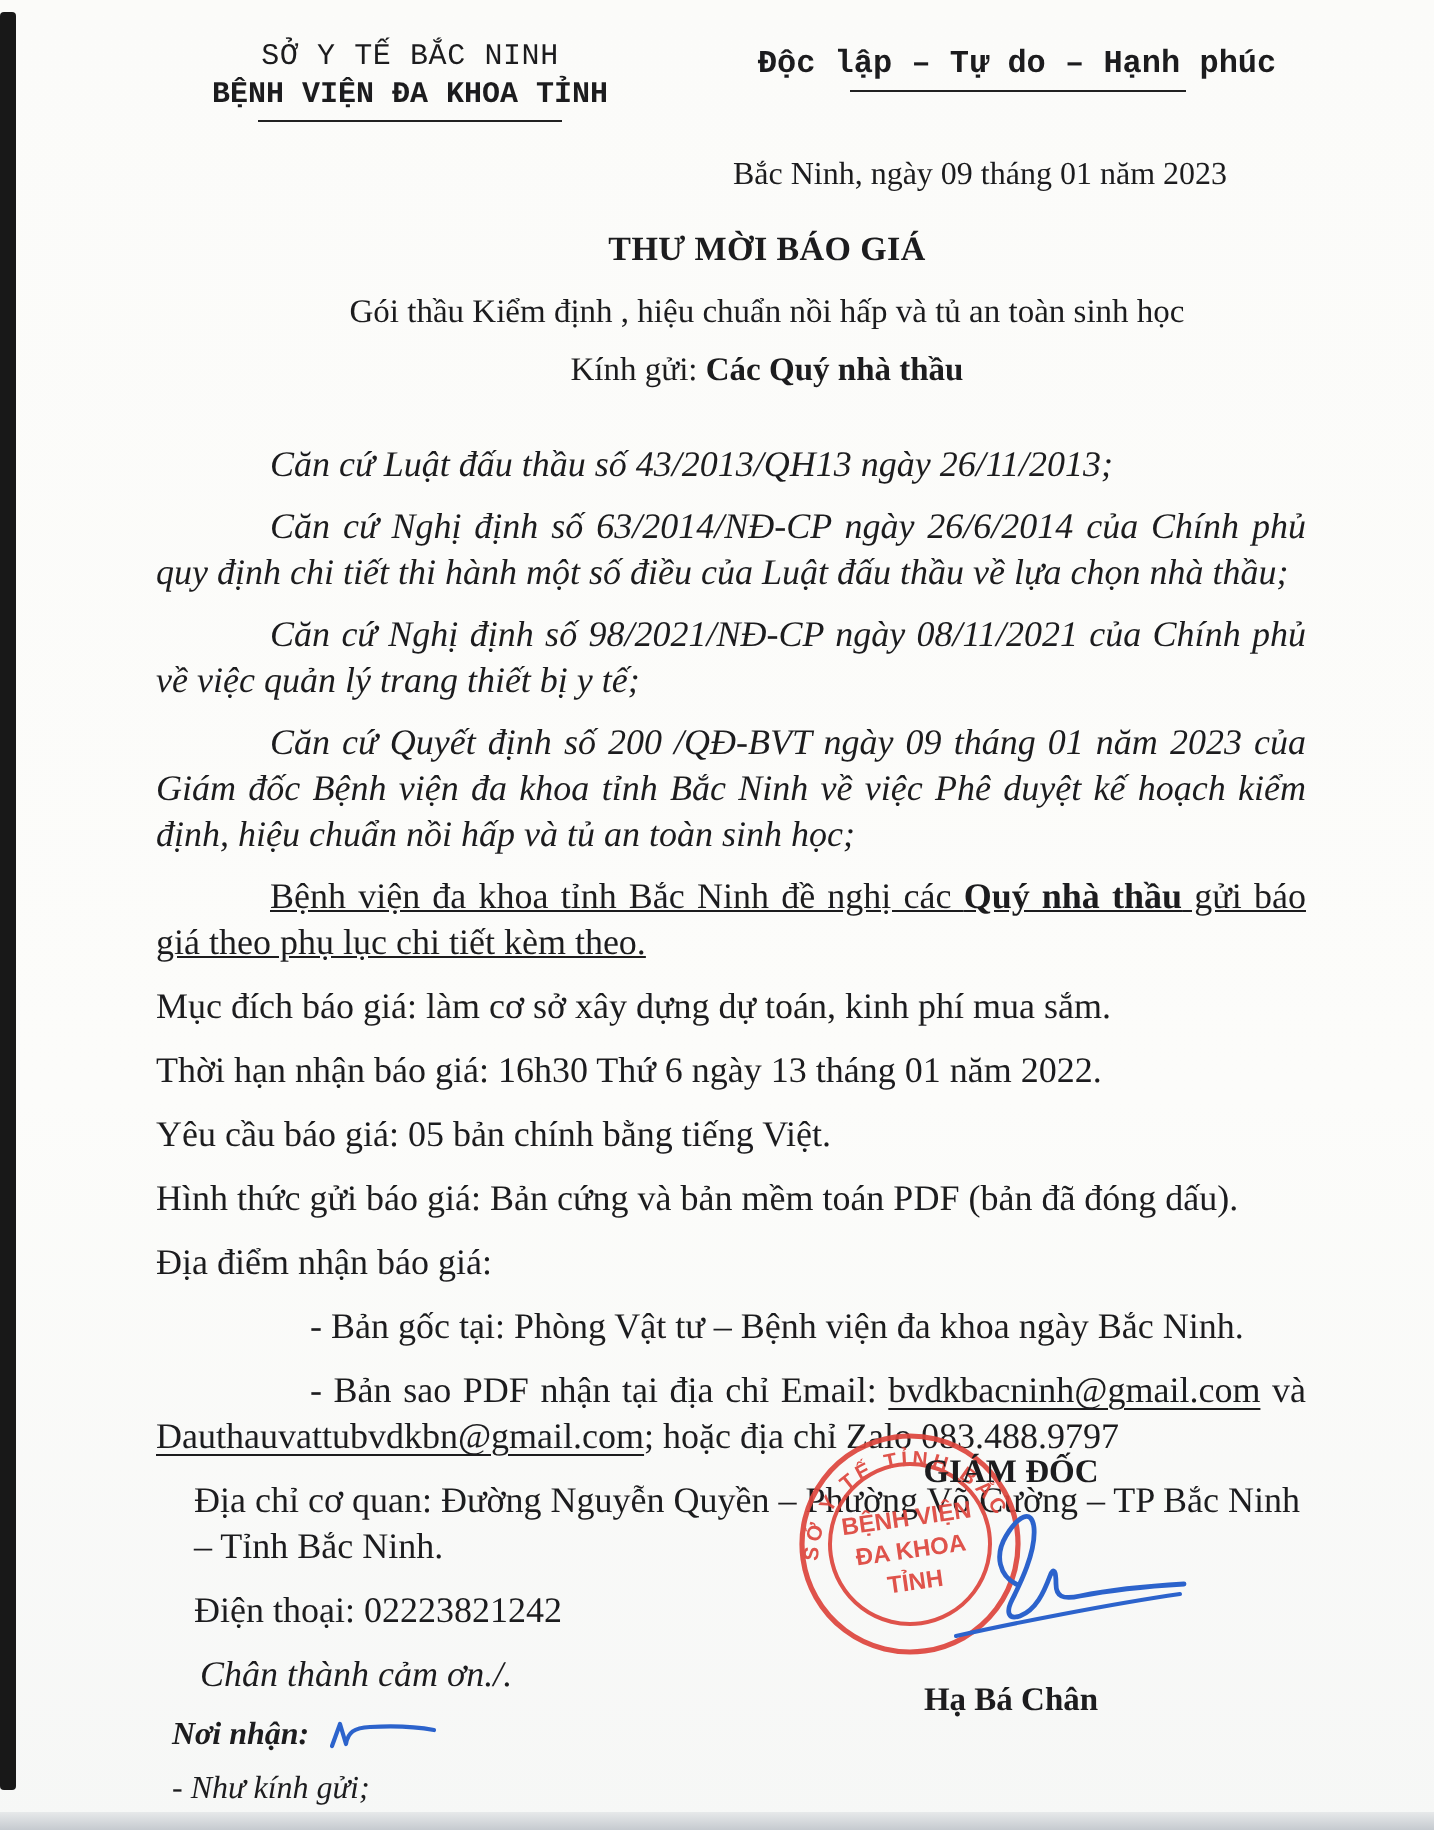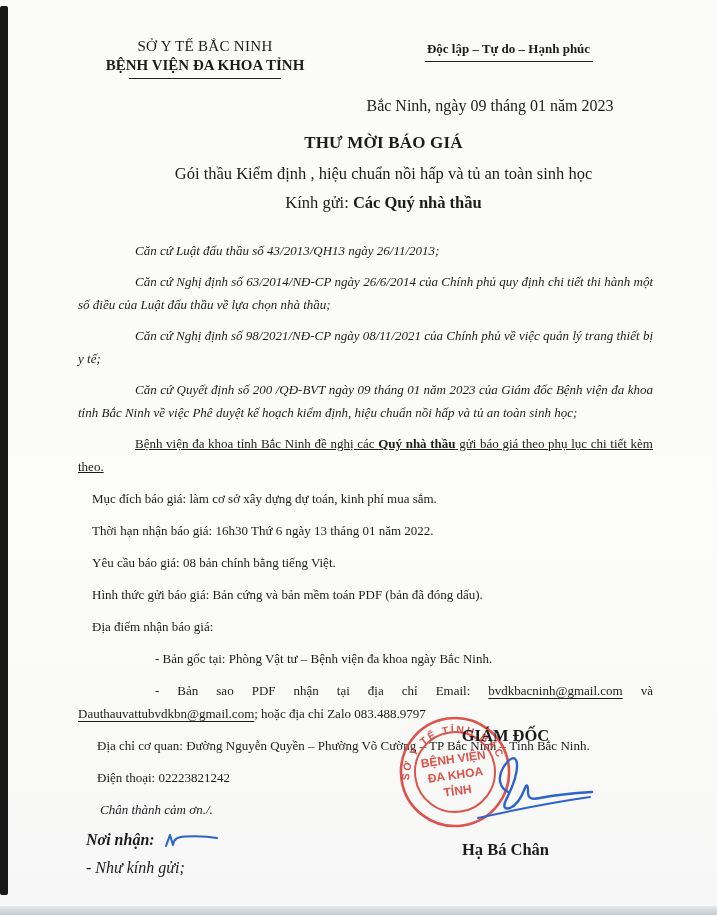--- a/index.html
+++ b/index.html
@@ -19,49 +19,49 @@
   .scan-left-edge {
     position: absolute; left: 0; top: 6px; width: 8px; height: 889px;
     background: #181818; border-radius: 2px;
   }
   .scan-bottom-edge {
     position: absolute; left: 0; bottom: 0; width: 717px; height: 9px;
     background: linear-gradient(180deg, #e7e9ea, #c5cacf);
   }
 
   
-  .header { display: flex; padding: 38px 30px 0 80px; }
+  .header { display: flex; padding: 20px 30px 0 80px; font-family: Liberation Mono, monospace; }
   .org-block { width: 250px; text-align: center; }
   .org-dept { font-size: 15px; letter-spacing: .3px; }
   .org-name { font-size: 15px; font-weight: bold; margin-top: 2px; }
   .org-rule { width: 152px; border-bottom: 1.4px solid #222; margin: 4px auto 0; }
   .nat-block { flex: 1; text-align: center; }
   .nat-line1 { font-size: 15.5px; font-weight: bold; }
-  .nat-line2 { font-size: 13px; font-weight: bold; margin-top: 3px; }
+  .nat-line2 { font-size: 16px; font-weight: bold; margin-top: 3px; }
   .nat-rule { width: 168px; border-bottom: 1.4px solid #222; margin: 4px auto 0; }
 
   .dateline {
     margin: 18px 0 0 330px; width: 320px; text-align: center;
     font-size: 16px;
   }
 
   
   .title-block { text-align: center; margin: 18px 40px 0 90px; }
   .doc-title { font-size: 17px; font-weight: bold; letter-spacing: .2px; }
   .doc-subtitle { font-size: 16.5px; margin-top: 11px; }
   .salutation { font-size: 16.5px; margin-top: 9px; }
   .salutation b { font-weight: bold; }
 
   
-  .content { margin: 26px 64px 0 78px; font-size: 13px; line-height: 23px; }
+  .content { margin: 26px 64px 0 78px; font-size: 18px; line-height: 23px; }
   p.basis {
     font-style: italic; text-indent: 57px; margin-bottom: 8px; text-align: justify;
   }
   p.request { text-indent: 57px; margin-bottom: 9px; text-align: justify; text-decoration: underline; }
-  p.detail { margin-left: 14px; margin-bottom: 9px; }
+  p.detail { margin-left: 0; margin-bottom: 9px; }
   p.dash-item { margin-left: 77px; margin-bottom: 9px; }
   p.dash-wrap { text-indent: 77px; margin-left: 0; margin-bottom: 9px; text-align: justify; }
   .email-link { text-decoration: underline; text-underline-offset: 3px; }
   p.address { margin-left: 19px; margin-bottom: 9px; max-width: 560px; }
   p.phone { margin-left: 19px; margin-bottom: 9px; }
   p.thanks { margin-left: 22px; font-style: italic; margin-bottom: 10px; }
 
   
   .recipients { margin: 0 0 0 86px; font-size: 16px; }
   .recip-label { font-weight: bold; font-style: italic; font-size: 16px; display: inline-block; }
@@ -107,21 +107,21 @@
   <div class="content">
     <p class="basis">Căn cứ Luật đấu thầu số 43/2013/QH13 ngày 26/11/2013;</p>
     <p class="basis">Căn cứ Nghị định số 63/2014/NĐ-CP ngày 26/6/2014 của Chính phủ quy định chi tiết thi hành một số điều của Luật đấu thầu về lựa chọn nhà thầu;</p>
     <p class="basis">Căn cứ Nghị định số 98/2021/NĐ-CP ngày 08/11/2021 của Chính phủ về việc quản lý trang thiết bị y tế;</p>
     <p class="basis">Căn cứ Quyết định số 200 /QĐ-BVT ngày 09  tháng 01 năm 2023 của Giám đốc Bệnh viện đa khoa tỉnh Bắc Ninh về việc Phê duyệt kế hoạch kiểm định, hiệu chuẩn nồi hấp và tủ an toàn sinh học;</p>
 
     <p class="request"><span>Bệnh viện đa khoa tỉnh Bắc Ninh đề nghị các </span><b>Quý nhà thầu</b><span> gửi báo giá theo phụ lục chi tiết kèm theo.</span></p>
 
     <p class="detail">Mục đích báo giá: làm cơ sở xây dựng dự toán, kinh phí mua sắm.</p>
     <p class="detail">Thời hạn nhận báo giá: 16h30 Thứ 6 ngày 13 tháng 01 năm 2022.</p>
-    <p class="detail">Yêu cầu báo giá: 08 bản chính bằng tiếng Việt.</p>
+    <p class="detail">Yêu cầu báo giá: 05 bản chính bằng tiếng Việt.</p>
     <p class="detail">Hình thức gửi báo giá: Bản cứng và bản mềm toán PDF (bản đã đóng dấu).</p>
     <p class="detail">Địa điểm nhận báo giá:</p>
 
     <p class="dash-item">- Bản gốc tại: Phòng Vật tư – Bệnh viện đa khoa ngày Bắc Ninh.</p>
     <p class="dash-wrap"><span>- Bản sao PDF nhận tại địa chỉ Email: </span><span class="email-link">bvdkbacninh@gmail.com</span><span> và </span><span class="email-link">Dauthauvattubvdkbn@gmail.com</span><span>; hoặc địa chỉ Zalo 083.488.9797</span></p>
 
     <p class="address">Địa chỉ cơ quan: Đường Nguyễn Quyền – Phường Võ Cường – TP Bắc Ninh – Tỉnh Bắc Ninh.</p>
     <p class="phone">Điện thoại: 02223821242</p>
     <p class="thanks">Chân thành cảm ơn./.</p>
   </div>

